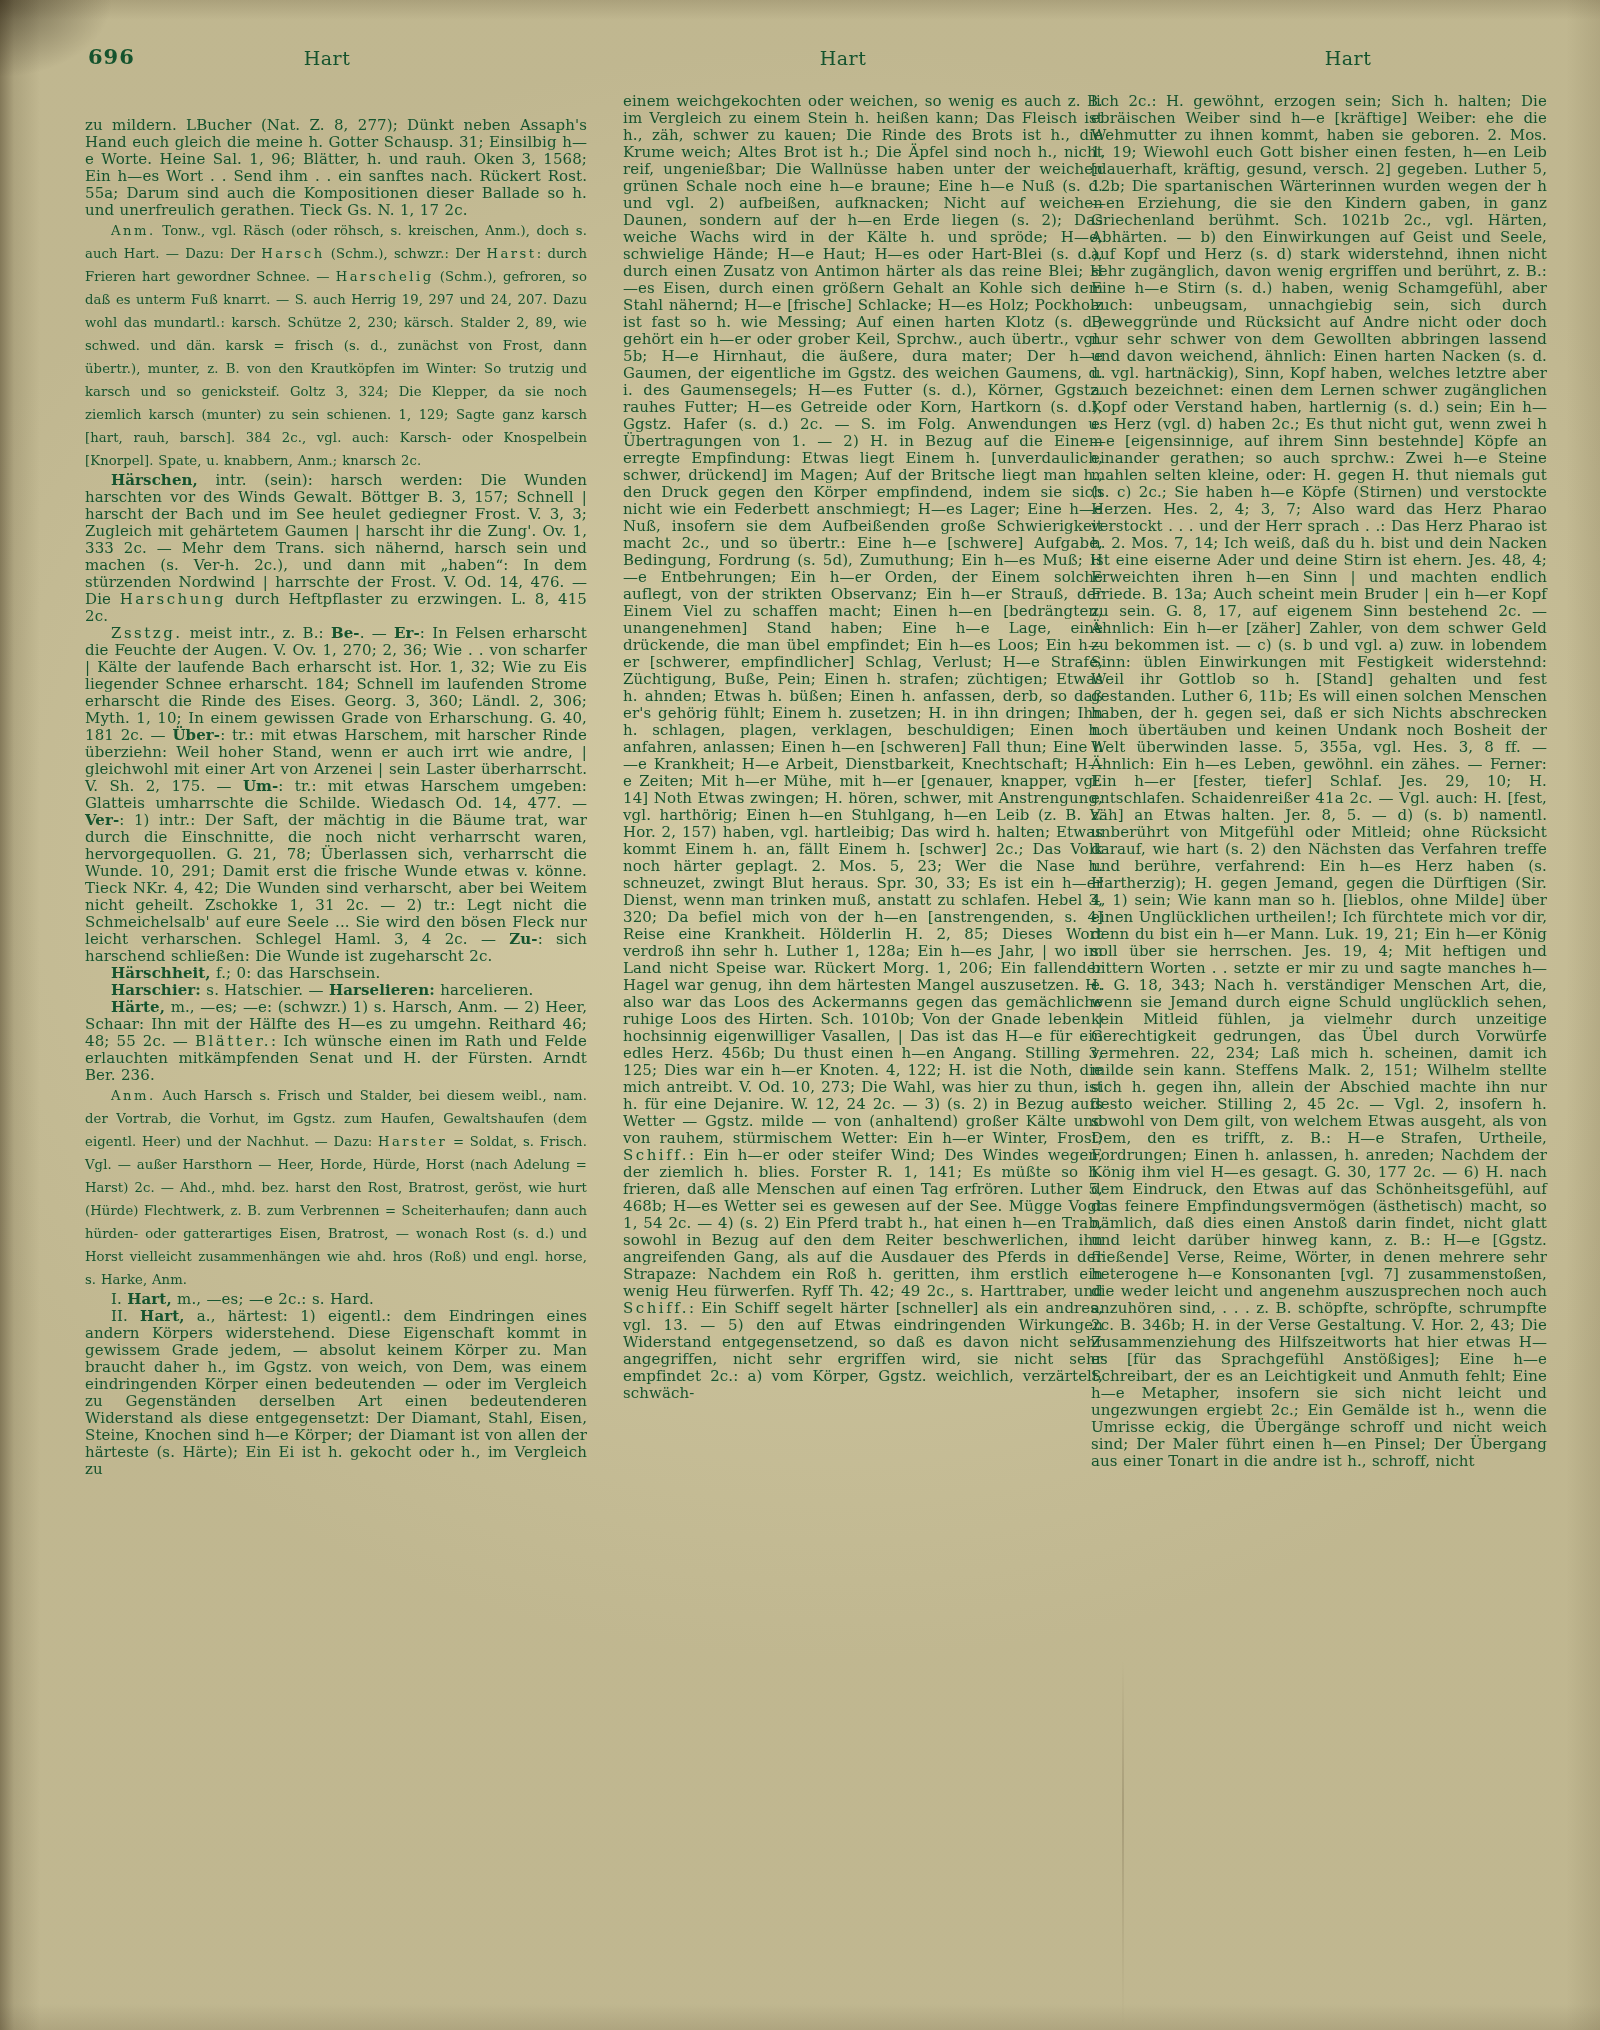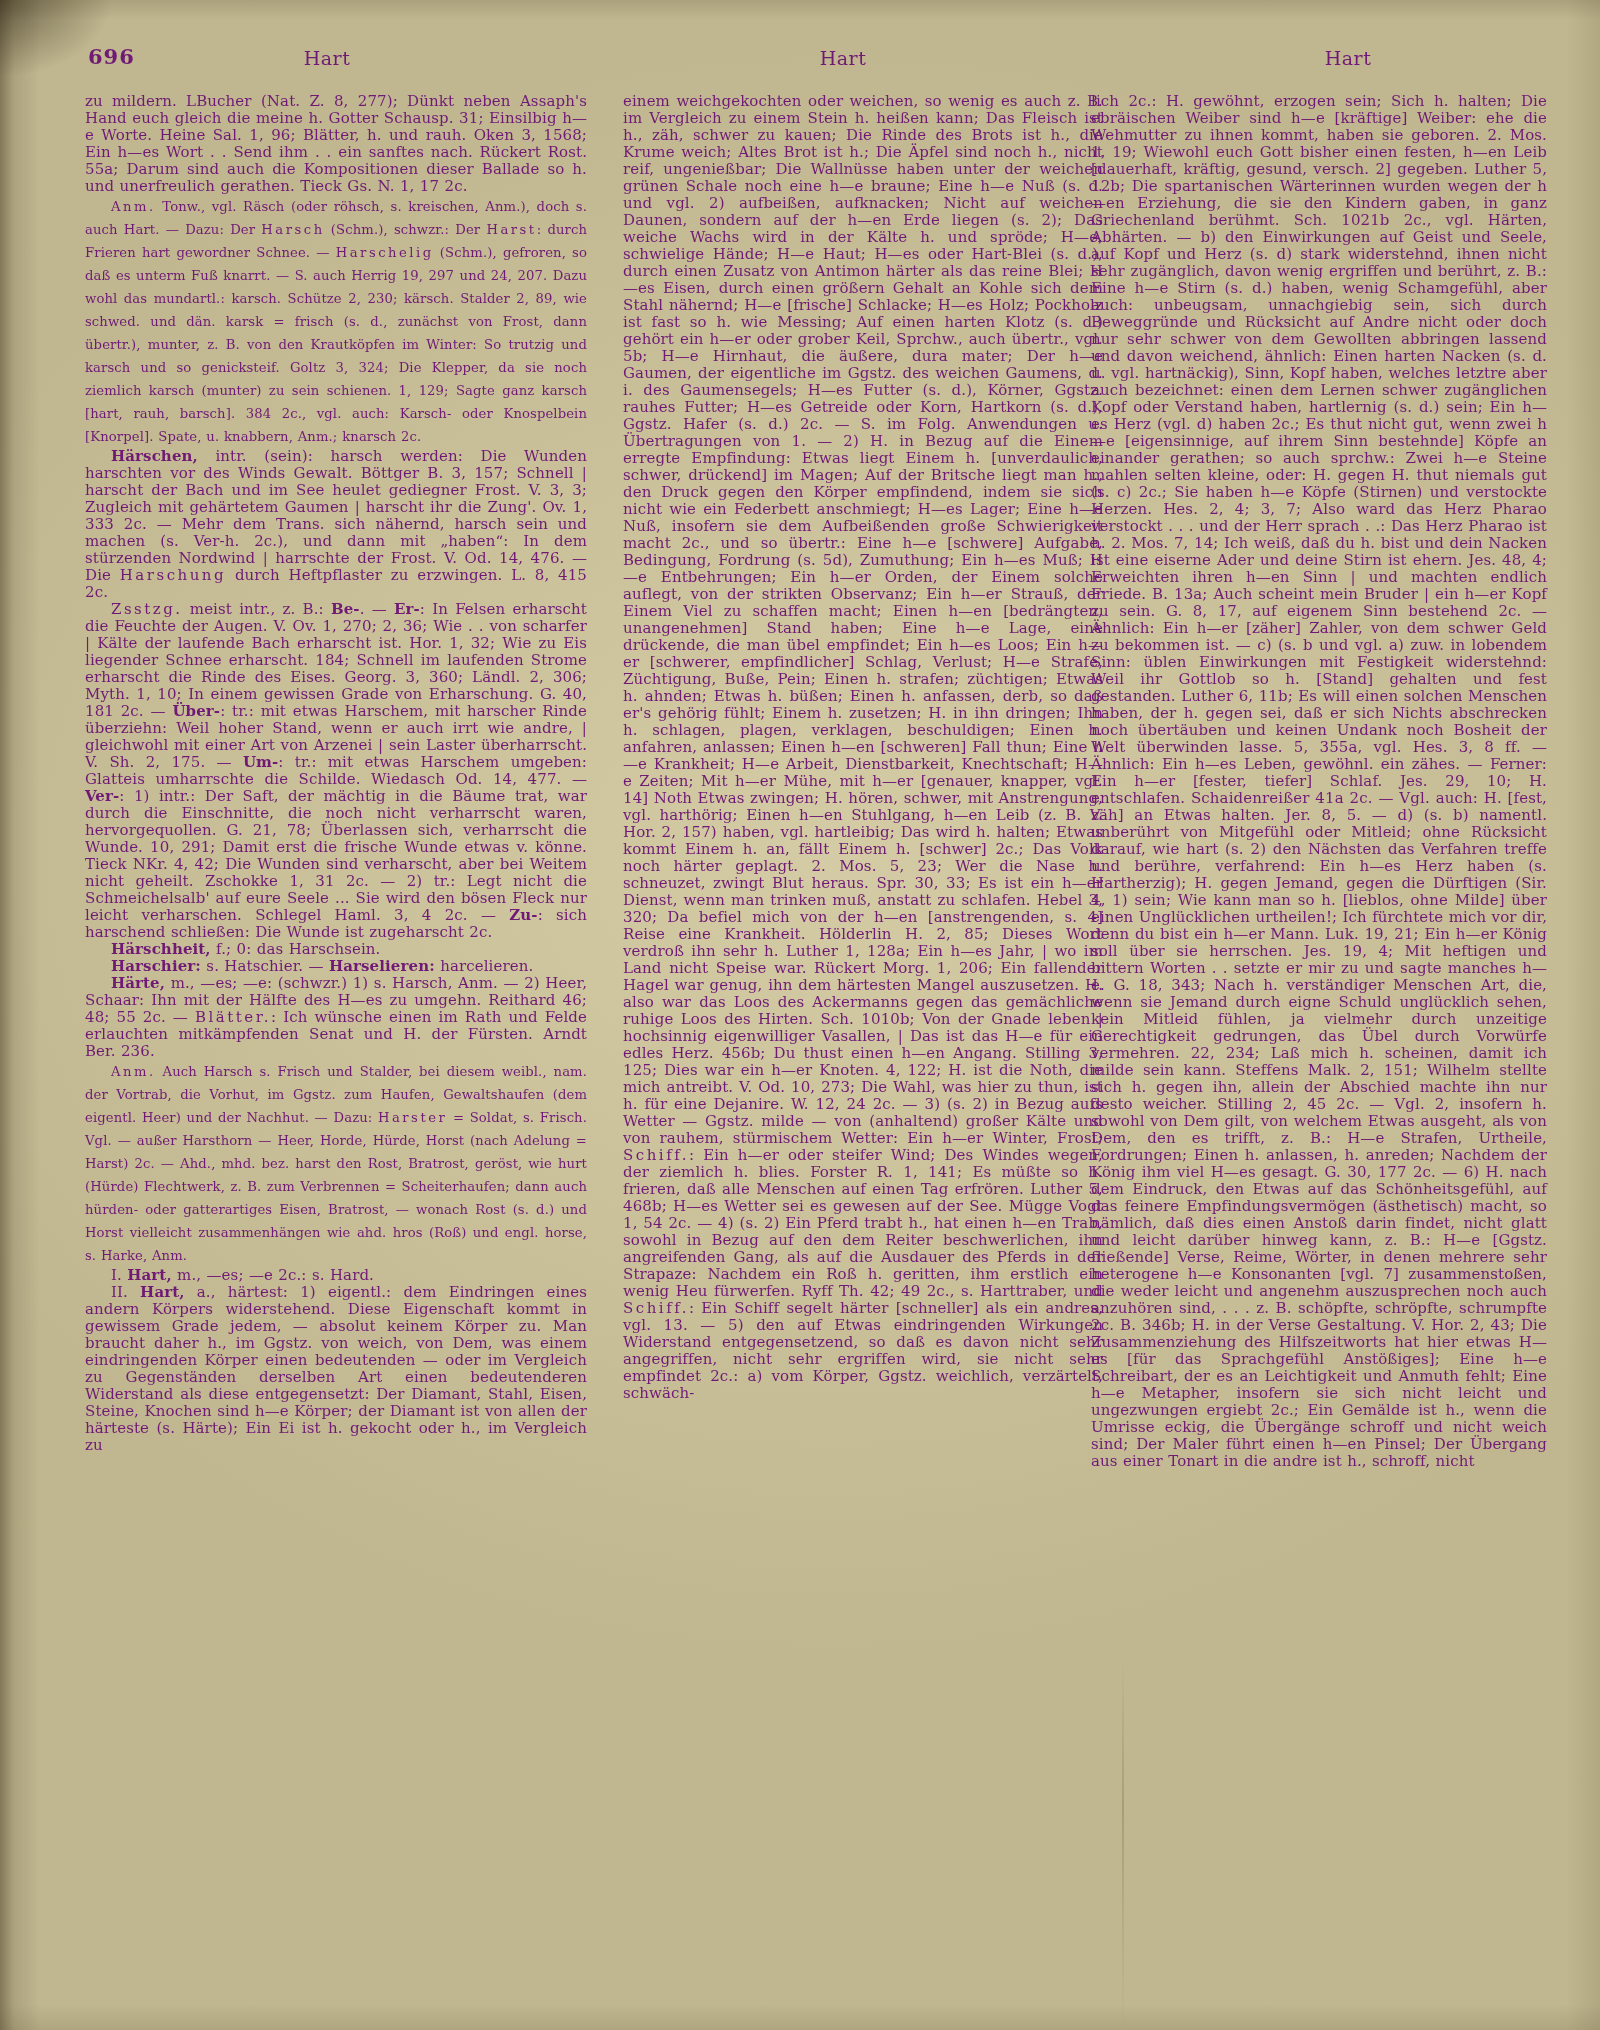--- a/index.html
+++ b/index.html
@@ -1,29 +1,29 @@
 <!DOCTYPE html>
 <html lang="de"><head>
 <meta charset="utf-8">
 <style>
   html,body{margin:0;padding:0;}
   body{width:1600px;height:2030px;background:#b9b08a;font-family:"DejaVu Serif", serif;}
-  .page{position:relative;width:1600px;height:2030px;background:#cfc69d;overflow:hidden;color:#701a75;}
+  .page{position:relative;width:1600px;height:2030px;background:#cfc69d;overflow:hidden;color:#14532d;}
   .page::before{content:'';position:absolute;inset:0;pointer-events:none;background:
     radial-gradient(160px 110px at 0% 0%, rgba(40,32,16,0.55), rgba(40,32,16,0) 70%),
     linear-gradient(90deg, rgba(70,58,34,0.50) 0px, rgba(70,58,34,0.16) 14px, rgba(70,58,34,0) 40px),
     linear-gradient(270deg, rgba(95,82,52,0.16) 0px, rgba(95,82,52,0) 34px),
     linear-gradient(180deg, rgba(95,82,52,0.22) 0px, rgba(95,82,52,0) 20px),
     linear-gradient(0deg, rgba(95,82,52,0.18) 0px, rgba(95,82,52,0) 26px),
     radial-gradient(1100px 900px at 52% 42%, rgba(255,252,238,0.10), rgba(60,50,28,0.10) 90%);}
   .pagenum{position:absolute;left:88px;top:44px;font-size:21px;font-weight:bold;letter-spacing:1px;}
   .runhead{position:absolute;top:47px;transform:translateX(-50%);font-size:19px;font-weight:normal;letter-spacing:0.5px;}
   .rh1{left:327px;} .rh2{left:843px;} .rh3{left:1348px;}
   .col{position:absolute;top:93px;font-size:15px;line-height:17px;letter-spacing:0.1px;word-spacing:0.5px;}
-  .col1{left:85px;width:502px;}
+  .col1{left:85px;width:502px;margin-top:24px;}
   .col2{left:623px;width:480px;}
   .col3{left:1091px;width:456px;}
   .para{text-align:justify;hyphens:auto;-webkit-hyphens:auto;}
   .para.ind{text-indent:26px;}
   .para.small{font-size:13.2px;line-height:23px;}
   .para b{font-weight:bold;}
   .sp{letter-spacing:2.5px;}
   .fold{position:absolute;left:1122px;top:1660px;width:2px;height:370px;pointer-events:none;
     background:linear-gradient(180deg, rgba(80,65,40,0) 0%, rgba(80,65,40,0.22) 40%, rgba(80,65,40,0.10) 70%, rgba(80,65,40,0) 100%);}
 </style>

